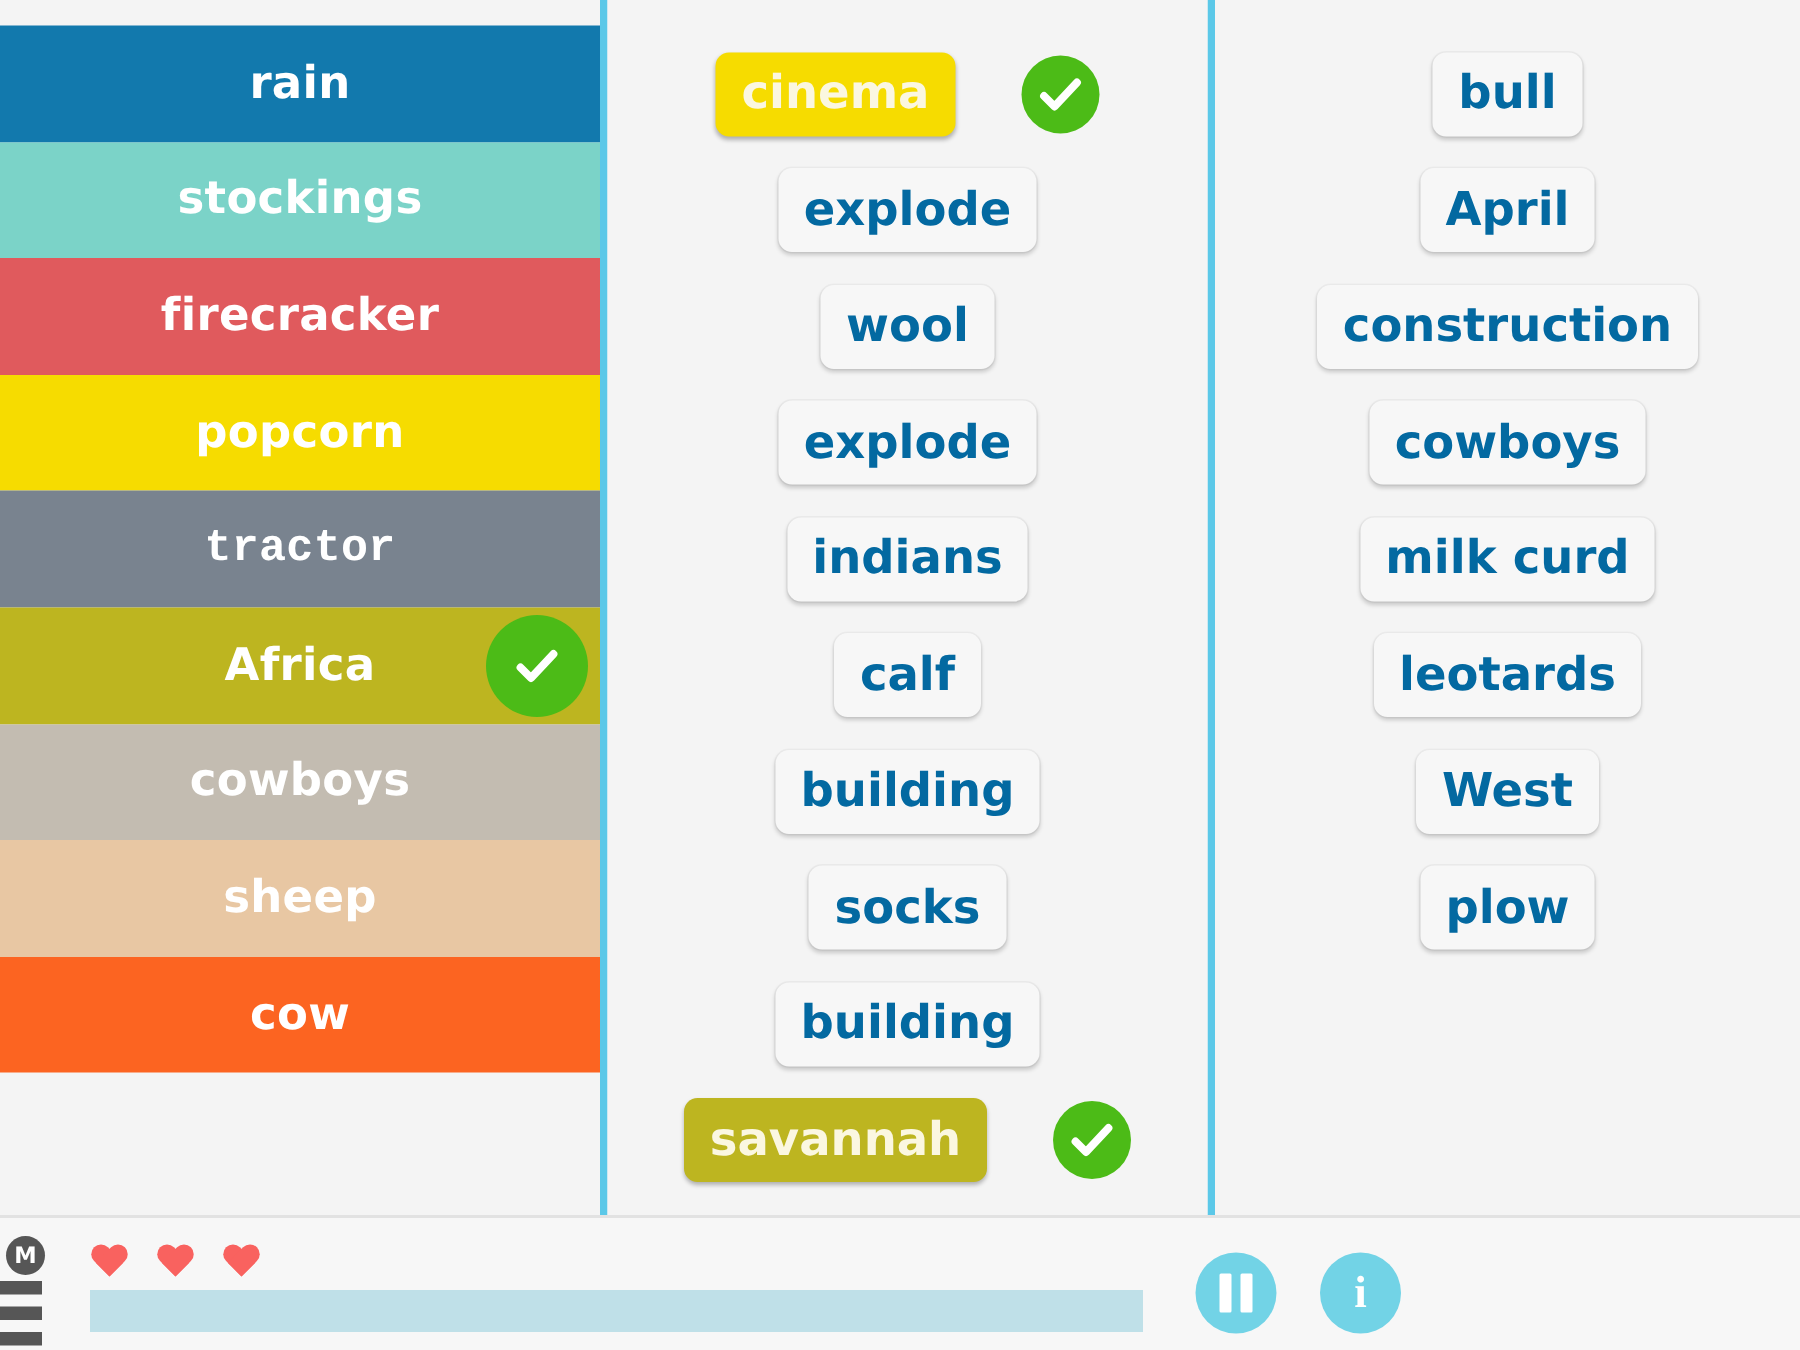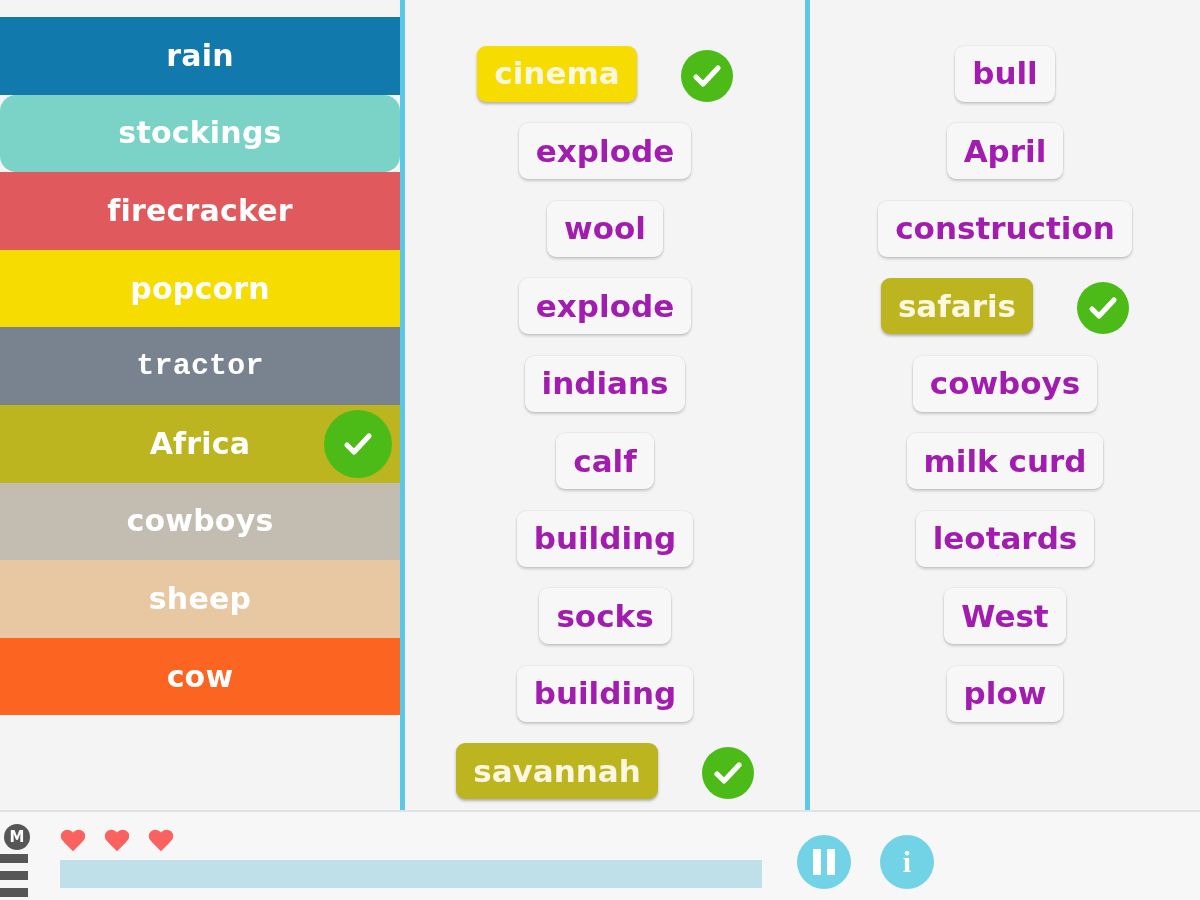--- a/index.html
+++ b/index.html
@@ -81,35 +81,35 @@
     align-items: center;
     padding-top: 24px;
   }
   #col-mid  { width: 400px; }
   #col-right{ width: 390px; }
 
   .tile-row {
     position: relative;
     height: 77.5px;
     display: flex;
-    align-items: flex-end;
+    align-items: center;
     justify-content: center;
     width: 100%;
     gap: 32px;
   }
 
   .tile {
     display: inline-flex;
     align-items: center;
     justify-content: center;
     height: 56px;
     padding: 0 17px;
     border-radius: 9px;
     background: #f7f7f7;
-    color: #a21caf;
+    color: #0369a1;
     font-size: 31px;
     font-weight: bold;
     line-height: 1;
     box-shadow: 0 2px 3px rgba(0,0,0,0.18), 0 0 0 1px rgba(0,0,0,0.035);
     white-space: nowrap;
   }
 
   .tile.solved {
     color: #fbf7e0;
     box-shadow: 0 2px 3px rgba(0,0,0,0.28);
@@ -240,21 +240,21 @@
 <body>
 
 <div id="app">
 
   <div id="board">
 
     <div id="col-left">
         <div class="band" style="background: rgb(18, 121, 173);">
           <span class="band-label">rain</span>
         </div>
-        <div class="band" style="background: rgb(123, 211, 200); border-radius: 16px;">
+        <div class="band" style="background: rgb(123, 211, 200);">
           <span class="band-label">stockings</span>
         </div>
         <div class="band" style="background: rgb(224, 90, 93);">
           <span class="band-label">firecracker</span>
         </div>
         <div class="band" style="background: rgb(246, 220, 0);">
           <span class="band-label">popcorn</span>
         </div>
         <div class="band" style="background: rgb(121, 131, 143); font-family: Liberation Mono, monospace;">
           <span class="band-label">tractor</span>
@@ -329,28 +329,20 @@
         <div class="tile-row">
           <div class="tile">bull</div>
         </div>
         <div class="tile-row">
           <div class="tile">April</div>
         </div>
         <div class="tile-row">
           <div class="tile">construction</div>
         </div>
         <div class="tile-row">
-          <div class="tile solved" style="background: rgb(189, 181, 32);">safaris</div>
-          <div class="tick tick-sm" style="background: rgb(76, 187, 23);">
-            <svg width="34" height="34" viewBox="0 0 34 34">
-              <path d="M6 18 L13 25 L28 9" stroke="#ffffff" stroke-width="5.2" fill="none" stroke-linecap="round" stroke-linejoin="round"></path>
-            </svg>
-          </div>
-        </div>
-        <div class="tile-row">
           <div class="tile">cowboys</div>
         </div>
         <div class="tile-row">
           <div class="tile">milk curd</div>
         </div>
         <div class="tile-row">
           <div class="tile">leotards</div>
         </div>
         <div class="tile-row">
           <div class="tile">West</div>

